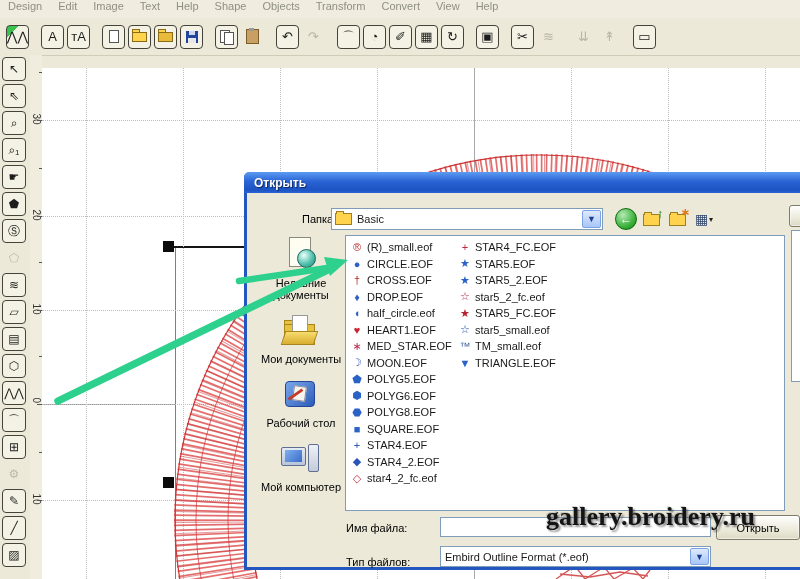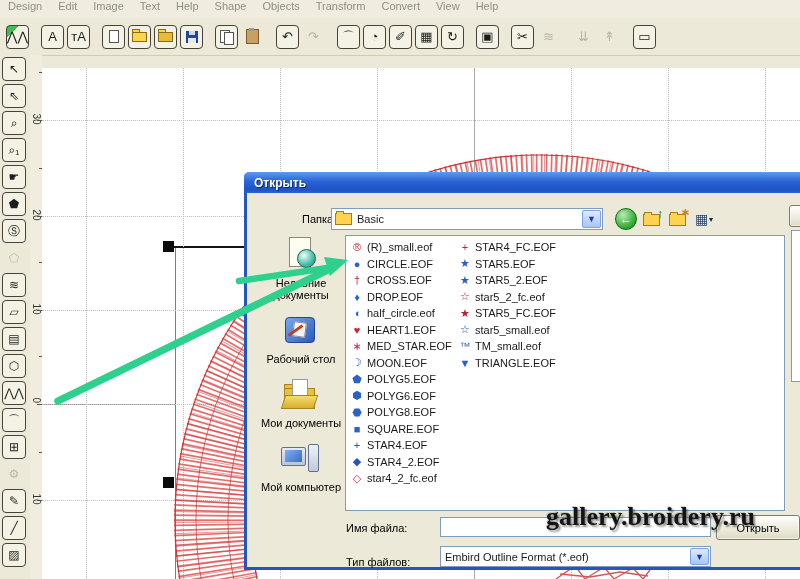--- a/index.html
+++ b/index.html
@@ -408,36 +408,36 @@
   <div id="dlg-preview" data-name="preview-pane"></div>
 
   <div id="places" data-name="places-bar">
       <div class="place" data-name="place-recent-documents">
         <span class="plic" data-name="recent-documents-icon">
           <span class="pi pr-sheet"></span>
           <span class="pi pr-clock"></span>
         </span>
         <div class="plabel" data-name="place-label">Недавние документы</div>
       </div>
-      <div class="place" data-name="place-desktop">
-        <span class="plic" data-name="desktop-icon">
-          <span class="pi pd-base"></span>
-          <span class="pi pd-doc"></span>
-          <span class="pi pd-pen"></span>
-        </span>
-        <div class="plabel" data-name="place-label">Рабочий стол</div>
-      </div>
       <div class="place" data-name="place-my-documents">
         <span class="plic" data-name="my-documents-icon">
           <span class="pi pf-tab"></span>
           <span class="pi pf-back"></span>
           <span class="pi pf-sheet"></span>
           <span class="pi pf-front"></span>
         </span>
         <div class="plabel" data-name="place-label">Мои документы</div>
+      </div>
+      <div class="place" data-name="place-desktop">
+        <span class="plic" data-name="desktop-icon">
+          <span class="pi pd-base"></span>
+          <span class="pi pd-doc"></span>
+          <span class="pi pd-pen"></span>
+        </span>
+        <div class="plabel" data-name="place-label">Рабочий стол</div>
       </div>
       <div class="place" data-name="place-my-computer">
         <span class="plic" data-name="my-computer-icon">
           <span class="pi pc-mon"></span>
           <span class="pi pc-scr"></span>
           <span class="pi pc-tow"></span>
         </span>
         <div class="plabel" data-name="place-label">Мой компьютер</div>
       </div>
     </div>

